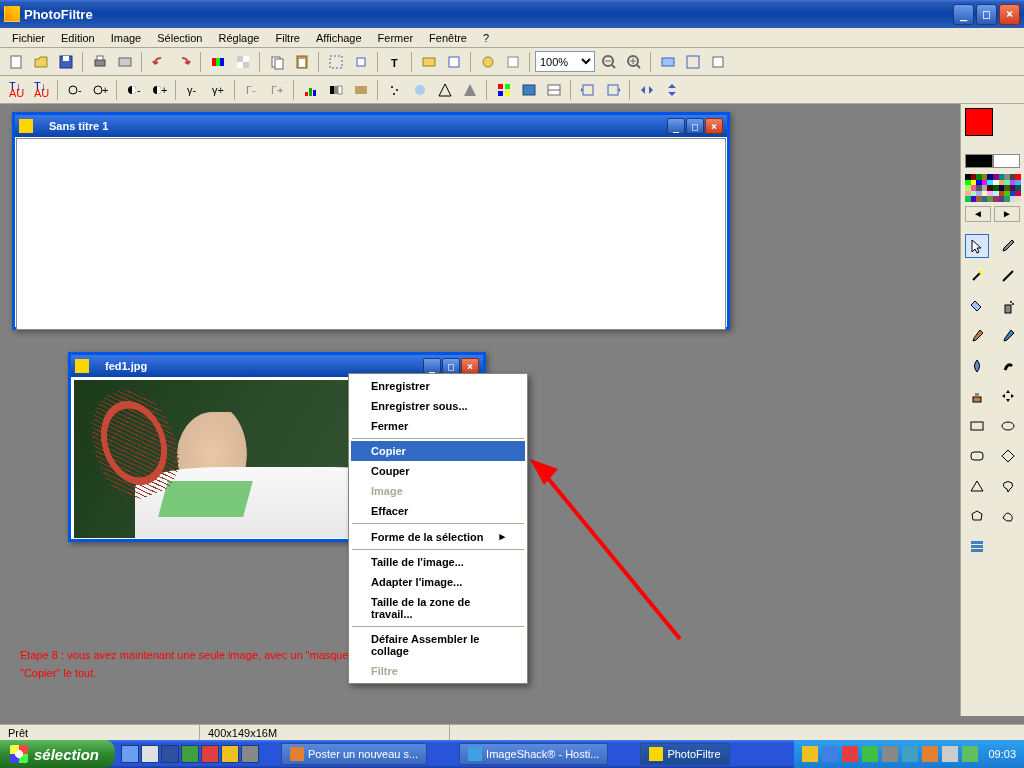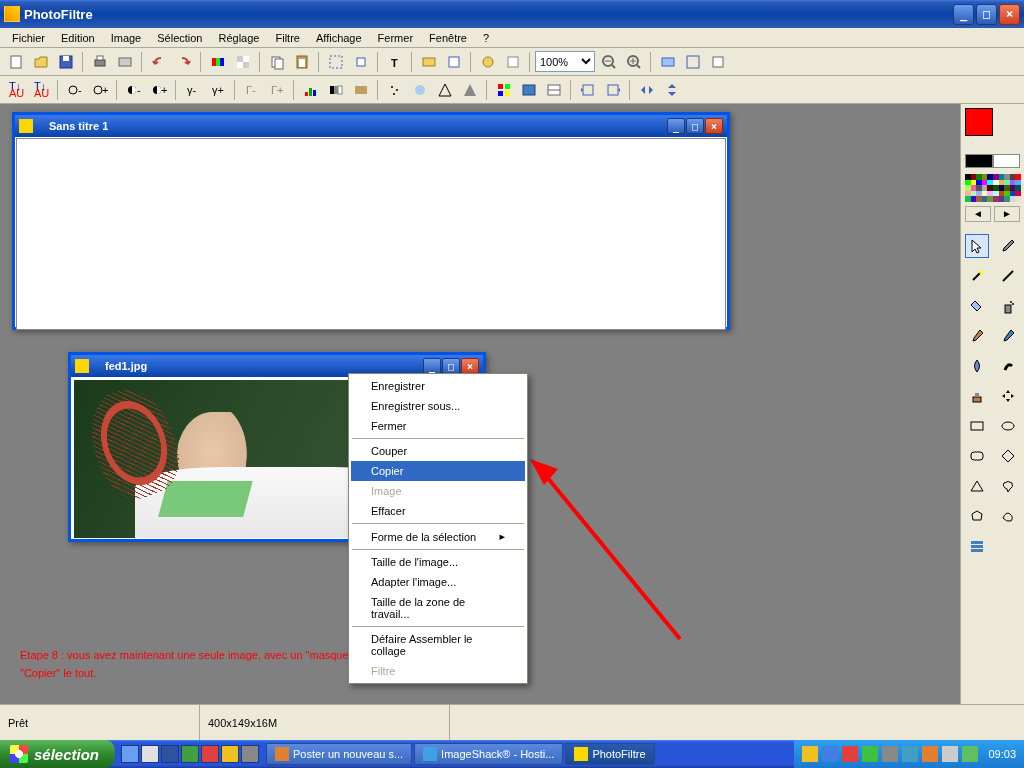--- a/index.html
+++ b/index.html
@@ -48,40 +48,40 @@
 .child-title .ct-icon { width: 14px; height: 14px; background: #ffd700; margin-right: 4px; }
 .child-title .ct-text { flex: 1; padding-left: 12px; }
 .child-btns { display: flex; gap: 1px; }
 .child-btn { width: 18px; height: 16px; border-radius: 2px; display: flex; align-items: center; justify-content: center; font-family: monospace; font-size: 10px; color: white; }
 .child-btn.m { background: linear-gradient(#6a9ef0,#2c5bb5); border: 1px solid #1a3a7a; }
 .child-btn.c { background: linear-gradient(#f08060,#d04020); border: 1px solid #8a2a10; }
 .child-body { background: white; }
 
 
 .ctx-menu { position: absolute; background: #fff; border: 1px solid #8a867a; box-shadow: 3px 3px 6px rgba(0,0,0,0.4); padding: 2px; width: 180px; z-index: 100; }
-.ctx-item { padding: 4px 20px 4px 20px; cursor: default; display: flex; justify-content: space-between; align-items: center; }
+.ctx-item { padding: 4px 20px 4px 20px; cursor: default; display: flex; justify-content: space-between; align-items: center; font-weight: bold; }
 .ctx-item.hl { background: #316ac5; color: white; }
 .ctx-item.dis { color: #aca899; }
 .ctx-sep { height: 1px; background: #aca899; margin: 2px 1px; }
 
 
 .annotation { position: absolute; color: red; font-family: "Comic Sans MS", cursive; font-size: 18px; }
 .arrow { position: absolute; }
 
 
-.statusbar { position: absolute; bottom: 28px; left: 0; right: 0; height: 36px; background: #ece9d8; border-top: 1px solid #aca899; display: flex; align-items: center; font-size: 11px; }
+.statusbar { position: absolute; bottom: 28px; left: 0; right: 0; height: 16px; background: #ece9d8; border-top: 1px solid #aca899; display: flex; align-items: center; font-size: 11px; }
 .status-cell { padding: 0 8px; border-right: 1px solid #aca899; height: 100%; display: flex; align-items: center; }
 
 
 .taskbar { position: absolute; bottom: 0; left: 0; right: 0; height: 28px; background: linear-gradient(to bottom, #3c81f3 0%, #2754d8 10%, #2754d8 90%, #1a3a9a 100%); display: flex; align-items: center; }
 .start-btn { height: 28px; padding: 0 16px 0 10px; background: linear-gradient(to bottom, #5eb85e 0%, #2e8a2e 50%, #1e6a1e 100%); color: white; font-style: italic; font-weight: bold; font-size: 15px; display: flex; align-items: center; border-radius: 0 10px 10px 0; }
 .start-btn::before { content: ""; width: 18px; height: 18px; background: radial-gradient(circle, #fff 30%, transparent 31%), conic-gradient(#f44 0 90deg, #4f4 90deg 180deg, #44f 180deg 270deg, #ff4 270deg 360deg); margin-right: 6px; border-radius: 2px; }
 .ql { display: flex; gap: 2px; padding: 0 6px; }
 .ql-icon { width: 18px; height: 18px; background: #6a9ef0; border: 1px solid #1a3a7a; }
-.task-btn { height: 22px; margin: 0 1px; padding: 0 8px; background: linear-gradient(#5a8ae0,#3a6ac0); border: 1px solid #2a4a90; color: white; display: flex; align-items: center; gap: 4px; max-width: 160px; border-radius: 2px; }
+.task-btn { height: 22px; margin: 0 16px; padding: 0 8px; background: linear-gradient(#5a8ae0,#3a6ac0); border: 1px solid #2a4a90; color: white; display: flex; align-items: center; gap: 4px; max-width: 160px; border-radius: 2px; }
 .task-btn.active { background: linear-gradient(#2a5ab0,#1a4a90); }
 .tray { margin-left: auto; background: linear-gradient(#2d9ff0,#1a7ad0); height: 28px; display: flex; align-items: center; padding: 0 8px; gap: 4px; color: white; }
 .tray-icon { width: 16px; height: 16px; }
 
 
 .tennis-img { width: 100%; height: 100%; background: linear-gradient(120deg, #1a3a1a 0%, #2a4a2a 40%, #3a5a3a 100%); position: relative; overflow: hidden; }
 .tennis-img::before { content: ""; position: absolute; left: 25%; top: 20%; width: 90px; height: 120px; background: radial-gradient(ellipse at 40% 35%, #e8c8a8 0%, #d8b898 45%, transparent 46%); border-radius: 40% 40% 30% 30%; }
 .tennis-img::after { content: ""; position: absolute; left: 5%; top: 5%; width: 80px; height: 110px; background: radial-gradient(ellipse, transparent 45%, #c84838 46%, #c84838 55%, transparent 56%), repeating-linear-gradient(45deg, transparent 0 3px, #8a3828 3px 4px); border-radius: 50% 50% 40% 40%; transform: rotate(-20deg); }
 .shirt { position: absolute; bottom: 0; left: 15%; width: 70%; height: 45%; background: linear-gradient(#f8f8f8, #e8e8e8); border-radius: 30% 30% 0 0; }
 .shirt::after { content: ""; position: absolute; left: 10%; top: 20%; width: 30%; height: 50%; background: #7ac87a; transform: skewX(-15deg); }
@@ -445,22 +445,22 @@
         <div class="ap-mark">AP</div>
       </div>
     </div>
   </div>
 
   <div class="ctx-menu" style="left:348px; top:269px;">
     <div class="ctx-item">Enregistrer</div>
     <div class="ctx-item">Enregistrer sous...</div>
     <div class="ctx-item">Fermer</div>
     <div class="ctx-sep"></div>
+    <div class="ctx-item hl">Copier</div>
     <div class="ctx-item">Couper</div>
-    <div class="ctx-item hl">Copier</div>
     <div class="ctx-item dis">Image</div>
     <div class="ctx-item">Effacer</div>
     <div class="ctx-sep"></div>
     <div class="ctx-item">
         <span>Forme de la sélection</span>
         <span>▸</span>
       </div>
     <div class="ctx-sep"></div>
     <div class="ctx-item">Taille de l'image...</div>
     <div class="ctx-item">Adapter l'image...</div>

